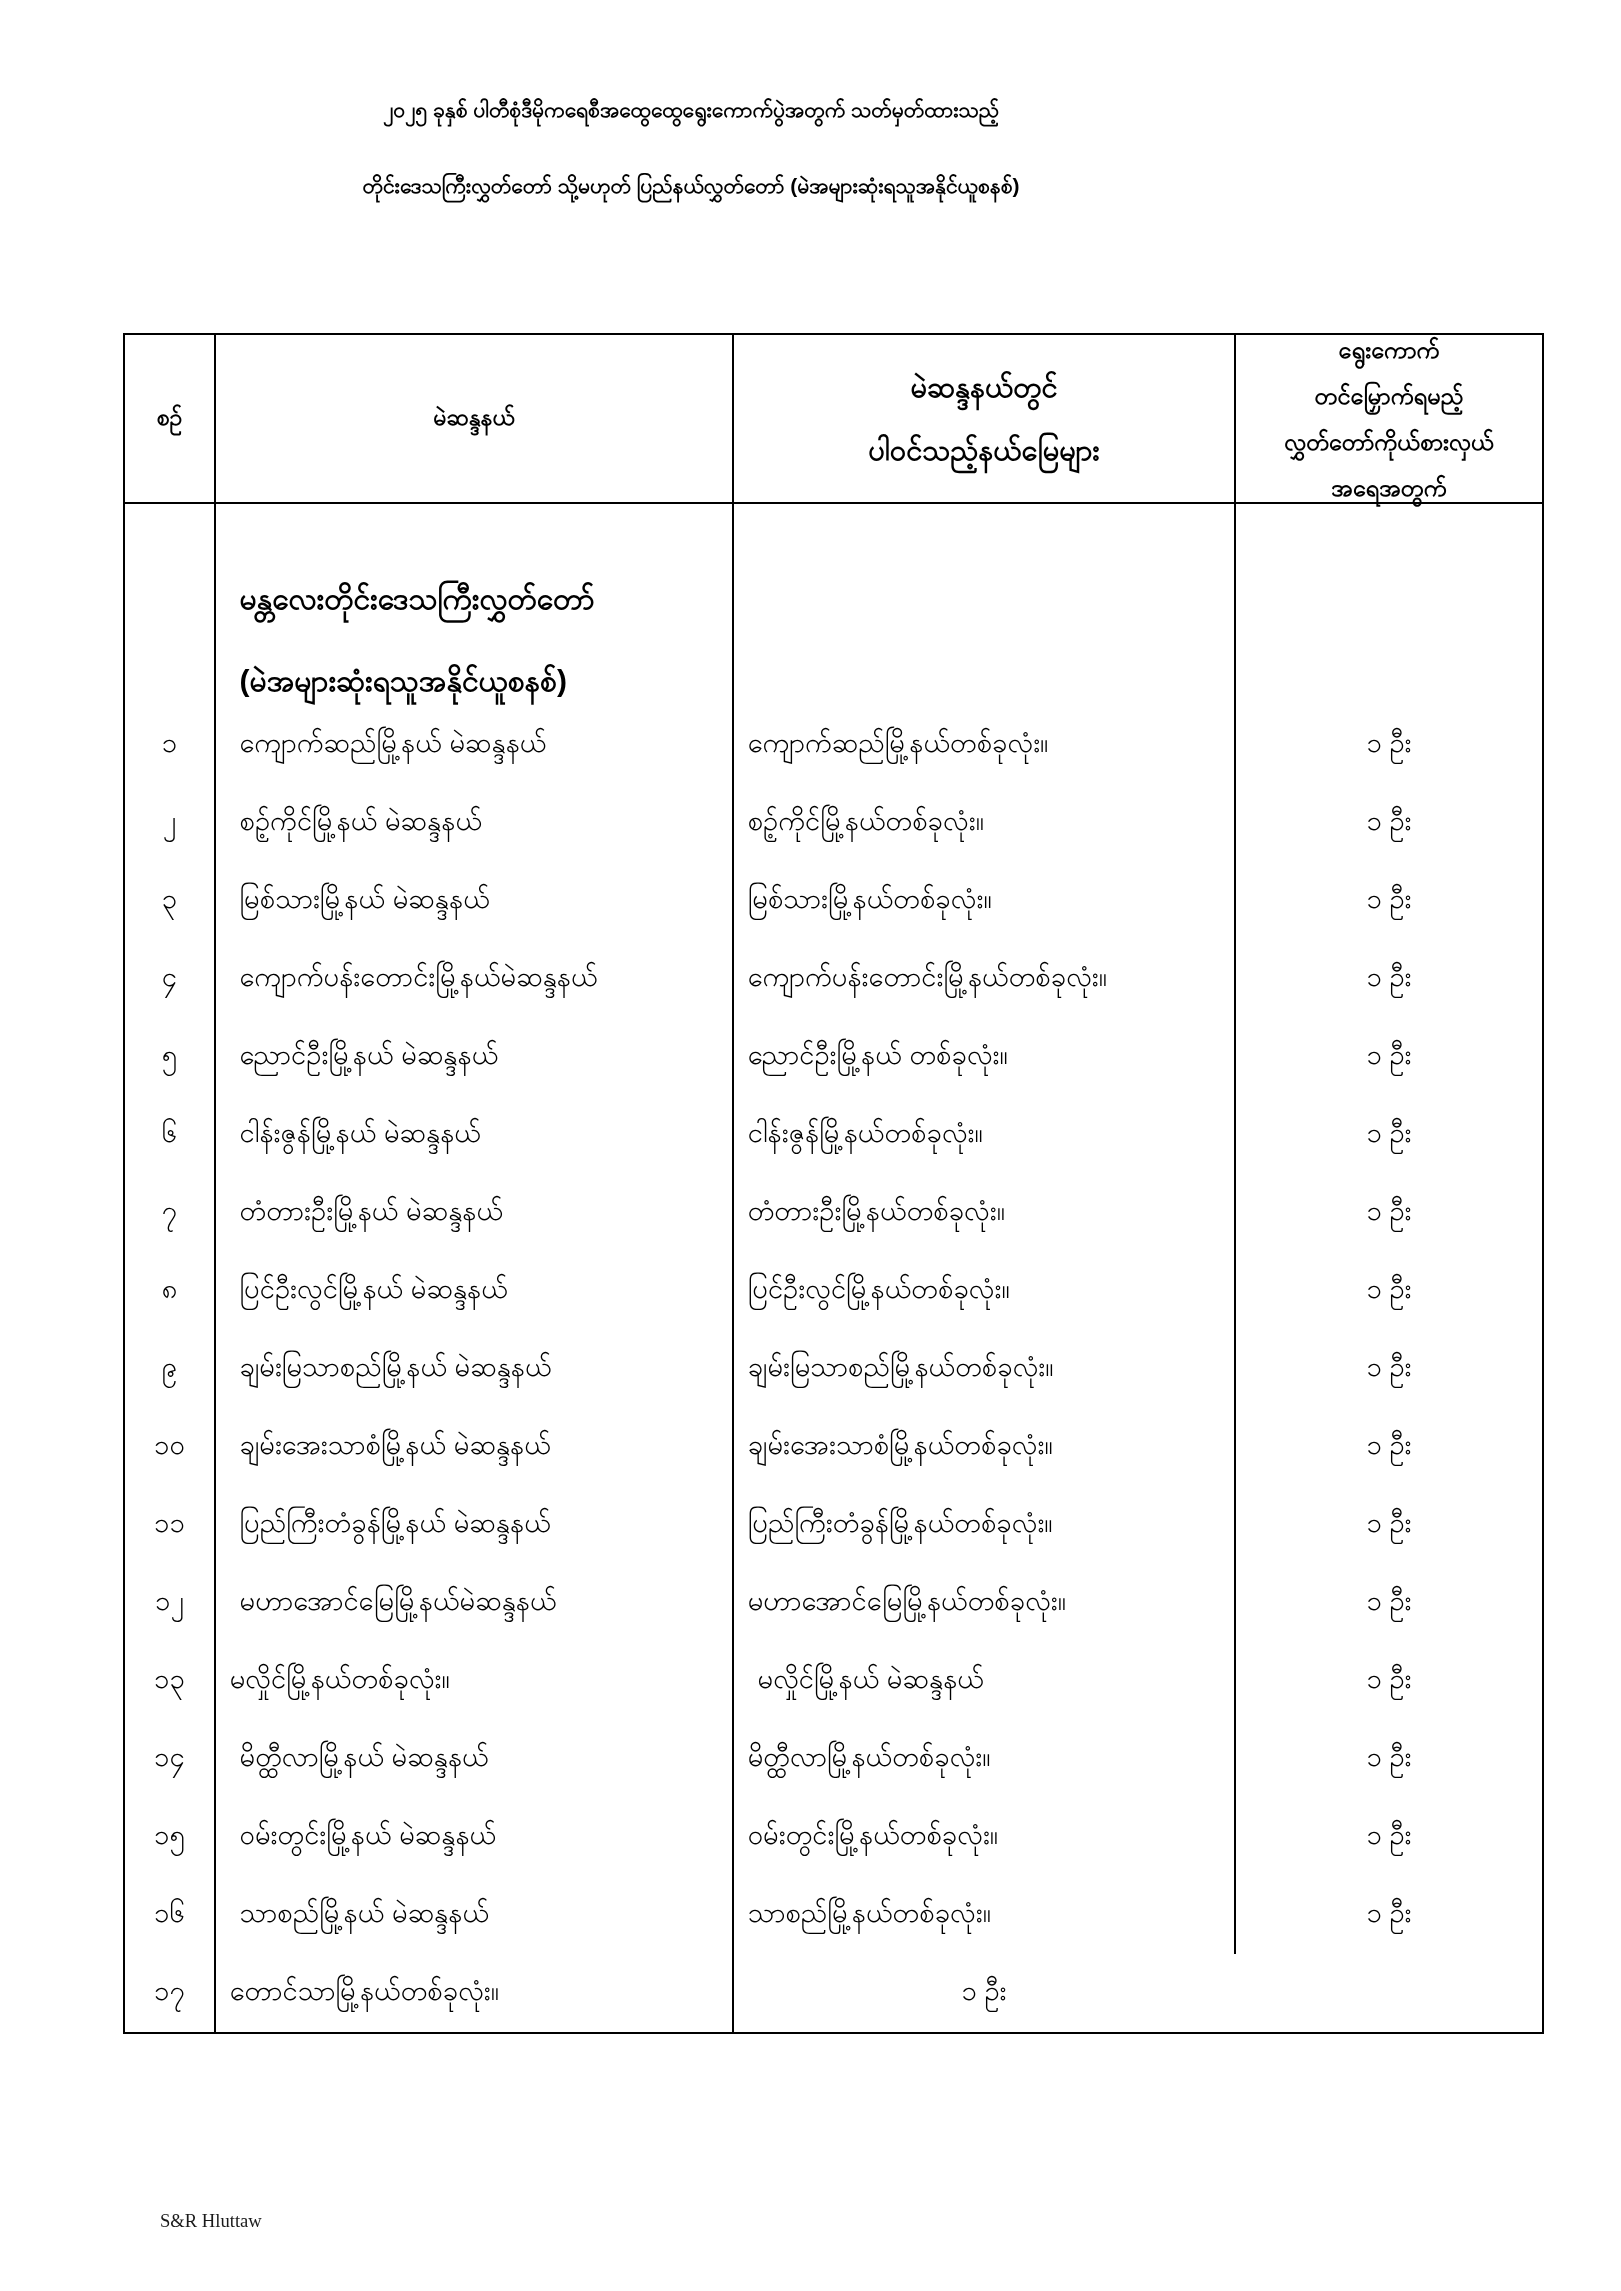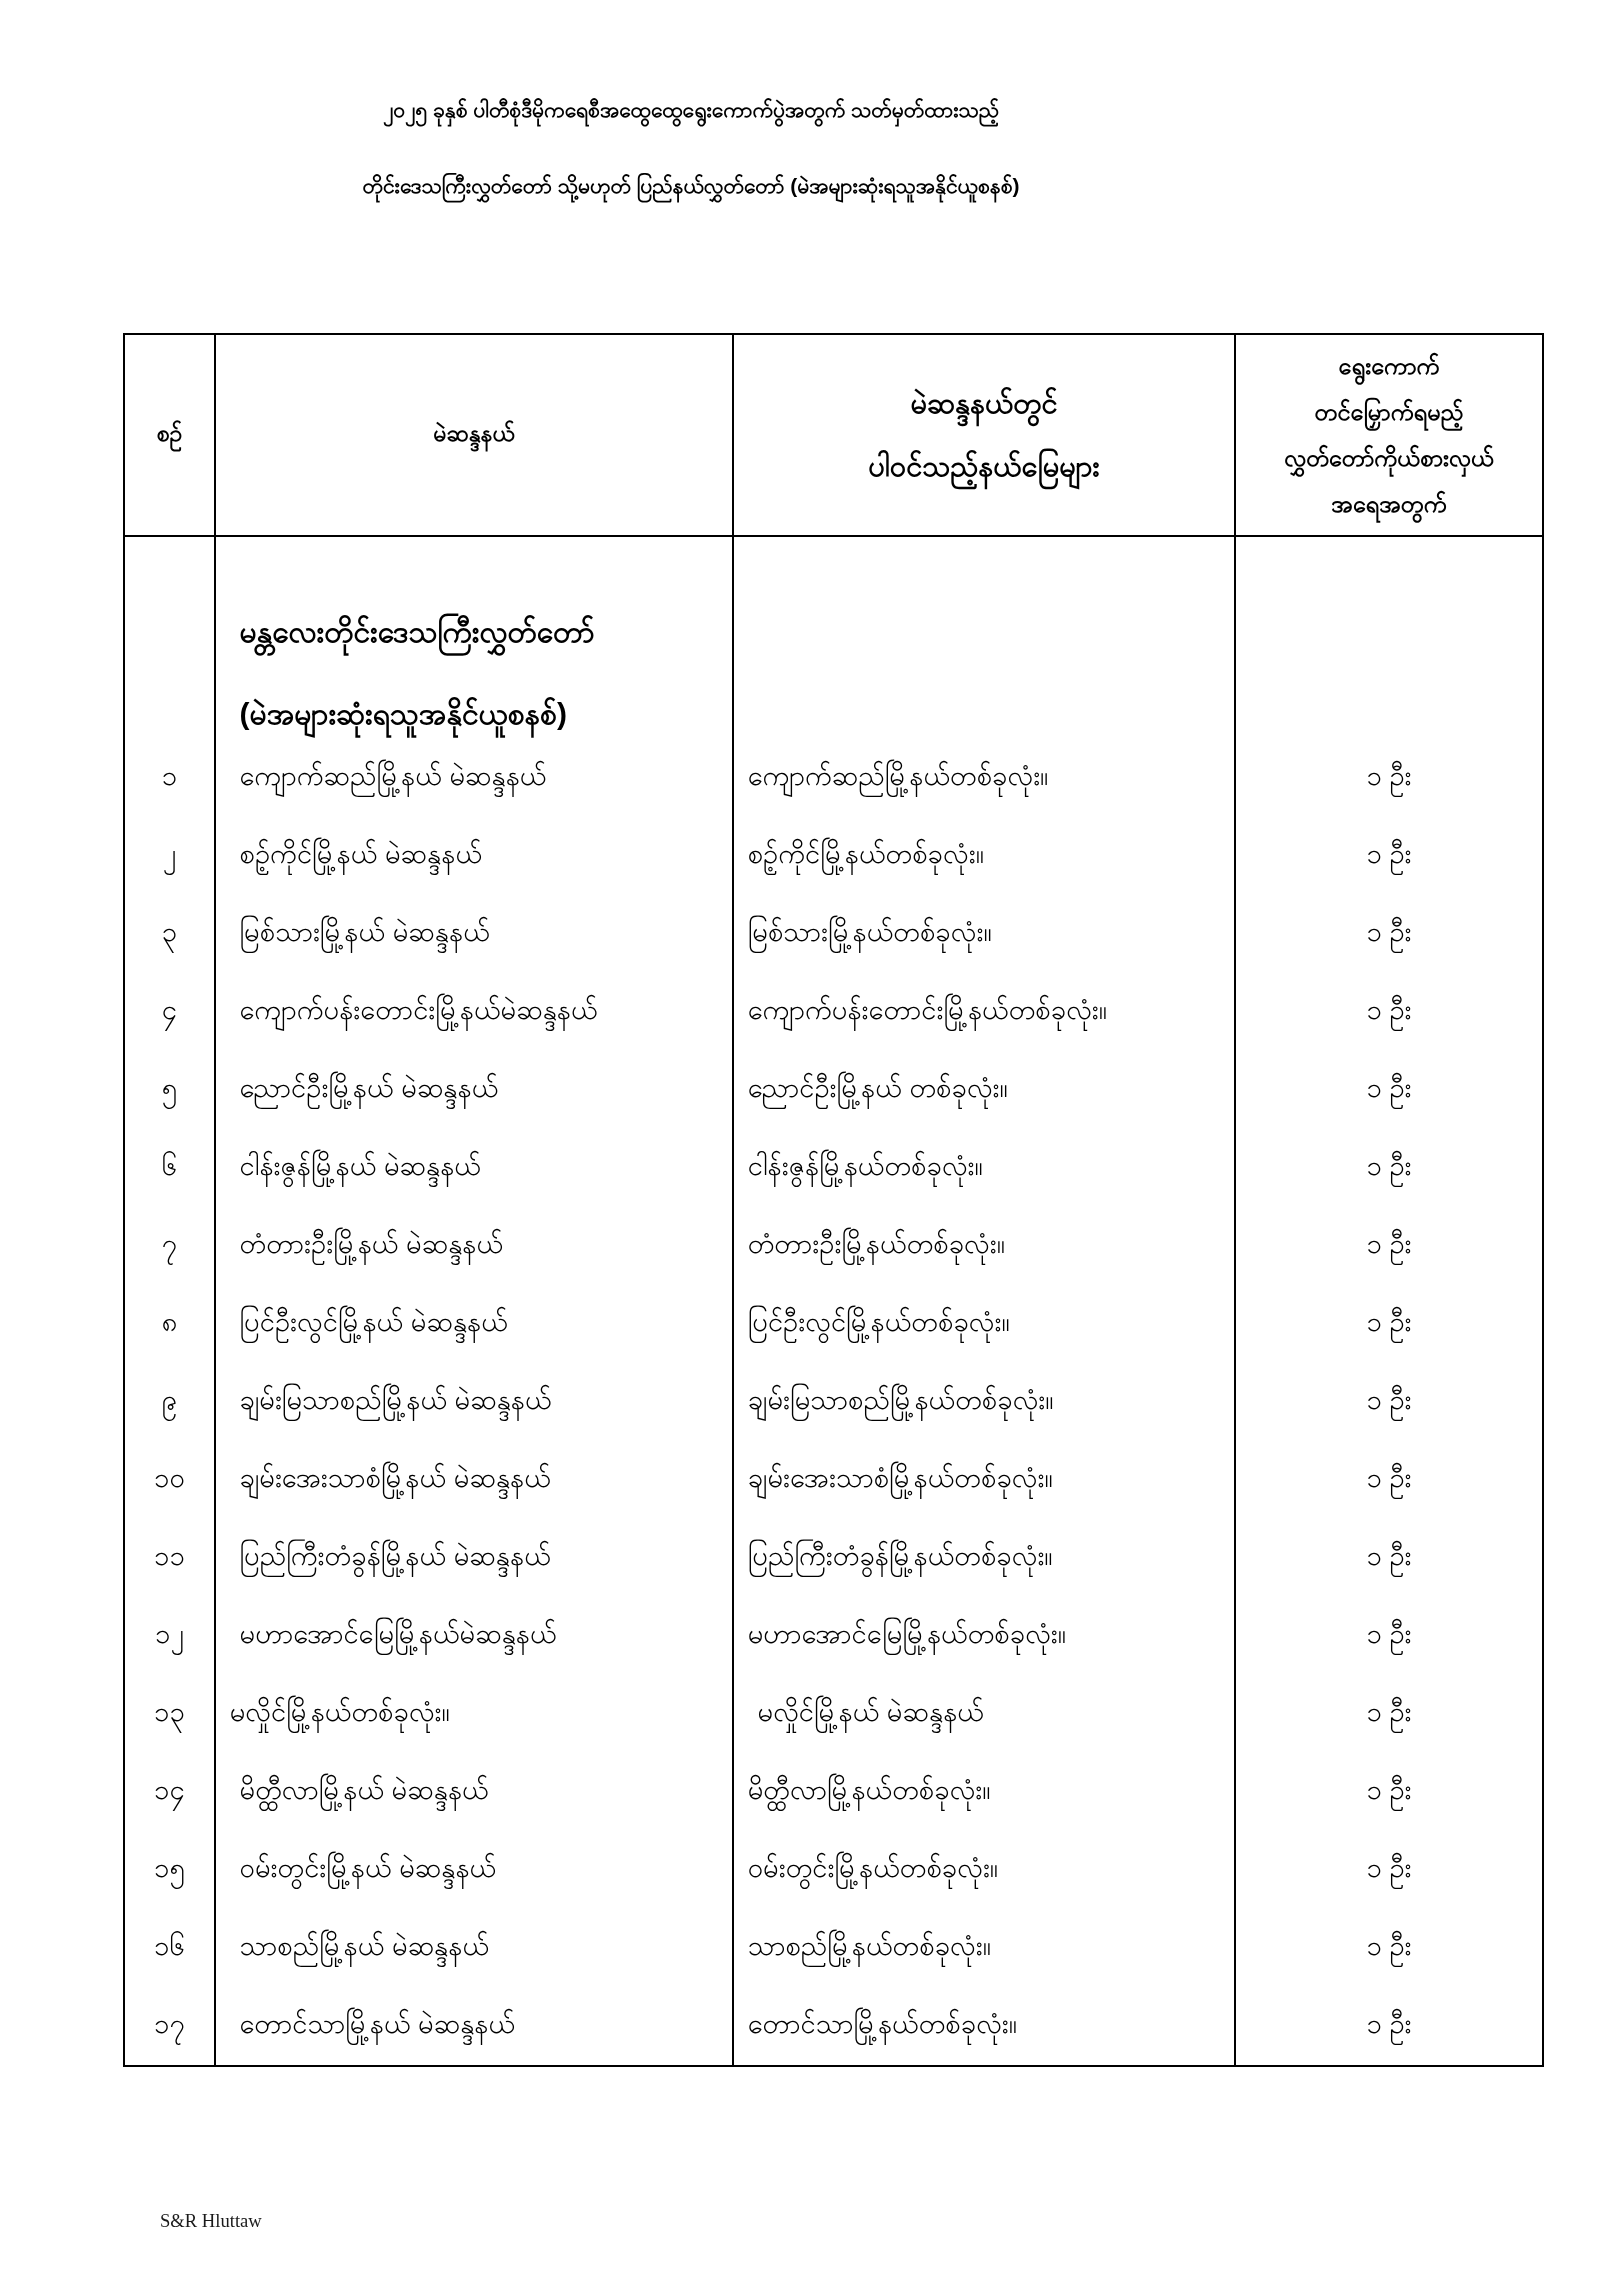--- a/index.html
+++ b/index.html
@@ -43,21 +43,21 @@
     box-sizing: border-box;
     border-left: 2px solid #000;
     display: flex;
     overflow: visible;
   }
   .cell.first { border-left: none; }
 
   
   .hcell {
     border-bottom: 2.9px solid #000;
-    height: 202px;
+    height: 169px;
     font-weight: bold;
     flex-direction: column;
     align-items: center;
     justify-content: center;
     text-align: center;
   }
   .hcell .hline { display: block; }
   .h-big { font-size: 23px; }
   .h-areas .hline { line-height: 63px; font-size: 29px; }
   .h-reps .hline { line-height: 46px; font-size: 23.5px; }
@@ -338,23 +338,20 @@
   <div class="cell bcell c-areas">
     <span>သာစည်မြို့နယ်တစ်ခုလုံး။</span>
   </div>
   <div class="cell bcell c-count">
     <span>၁ ဦး</span>
   </div>
 
   <div class="cell bcell first c-no">
     <span>၁၇</span>
   </div>
-  <div class="cell bcell c-constituency">
-    <span>တောင်သာမြို့နယ် မဲဆန္ဒနယ်</span>
-  </div>
   <div class="cell bcell c-areas">
     <span>တောင်သာမြို့နယ်တစ်ခုလုံး။</span>
   </div>
   <div class="cell bcell c-count">
     <span>၁ ဦး</span>
   </div>
 </div>
 
 <div class="footer-note">S&amp;R Hluttaw</div>
 

